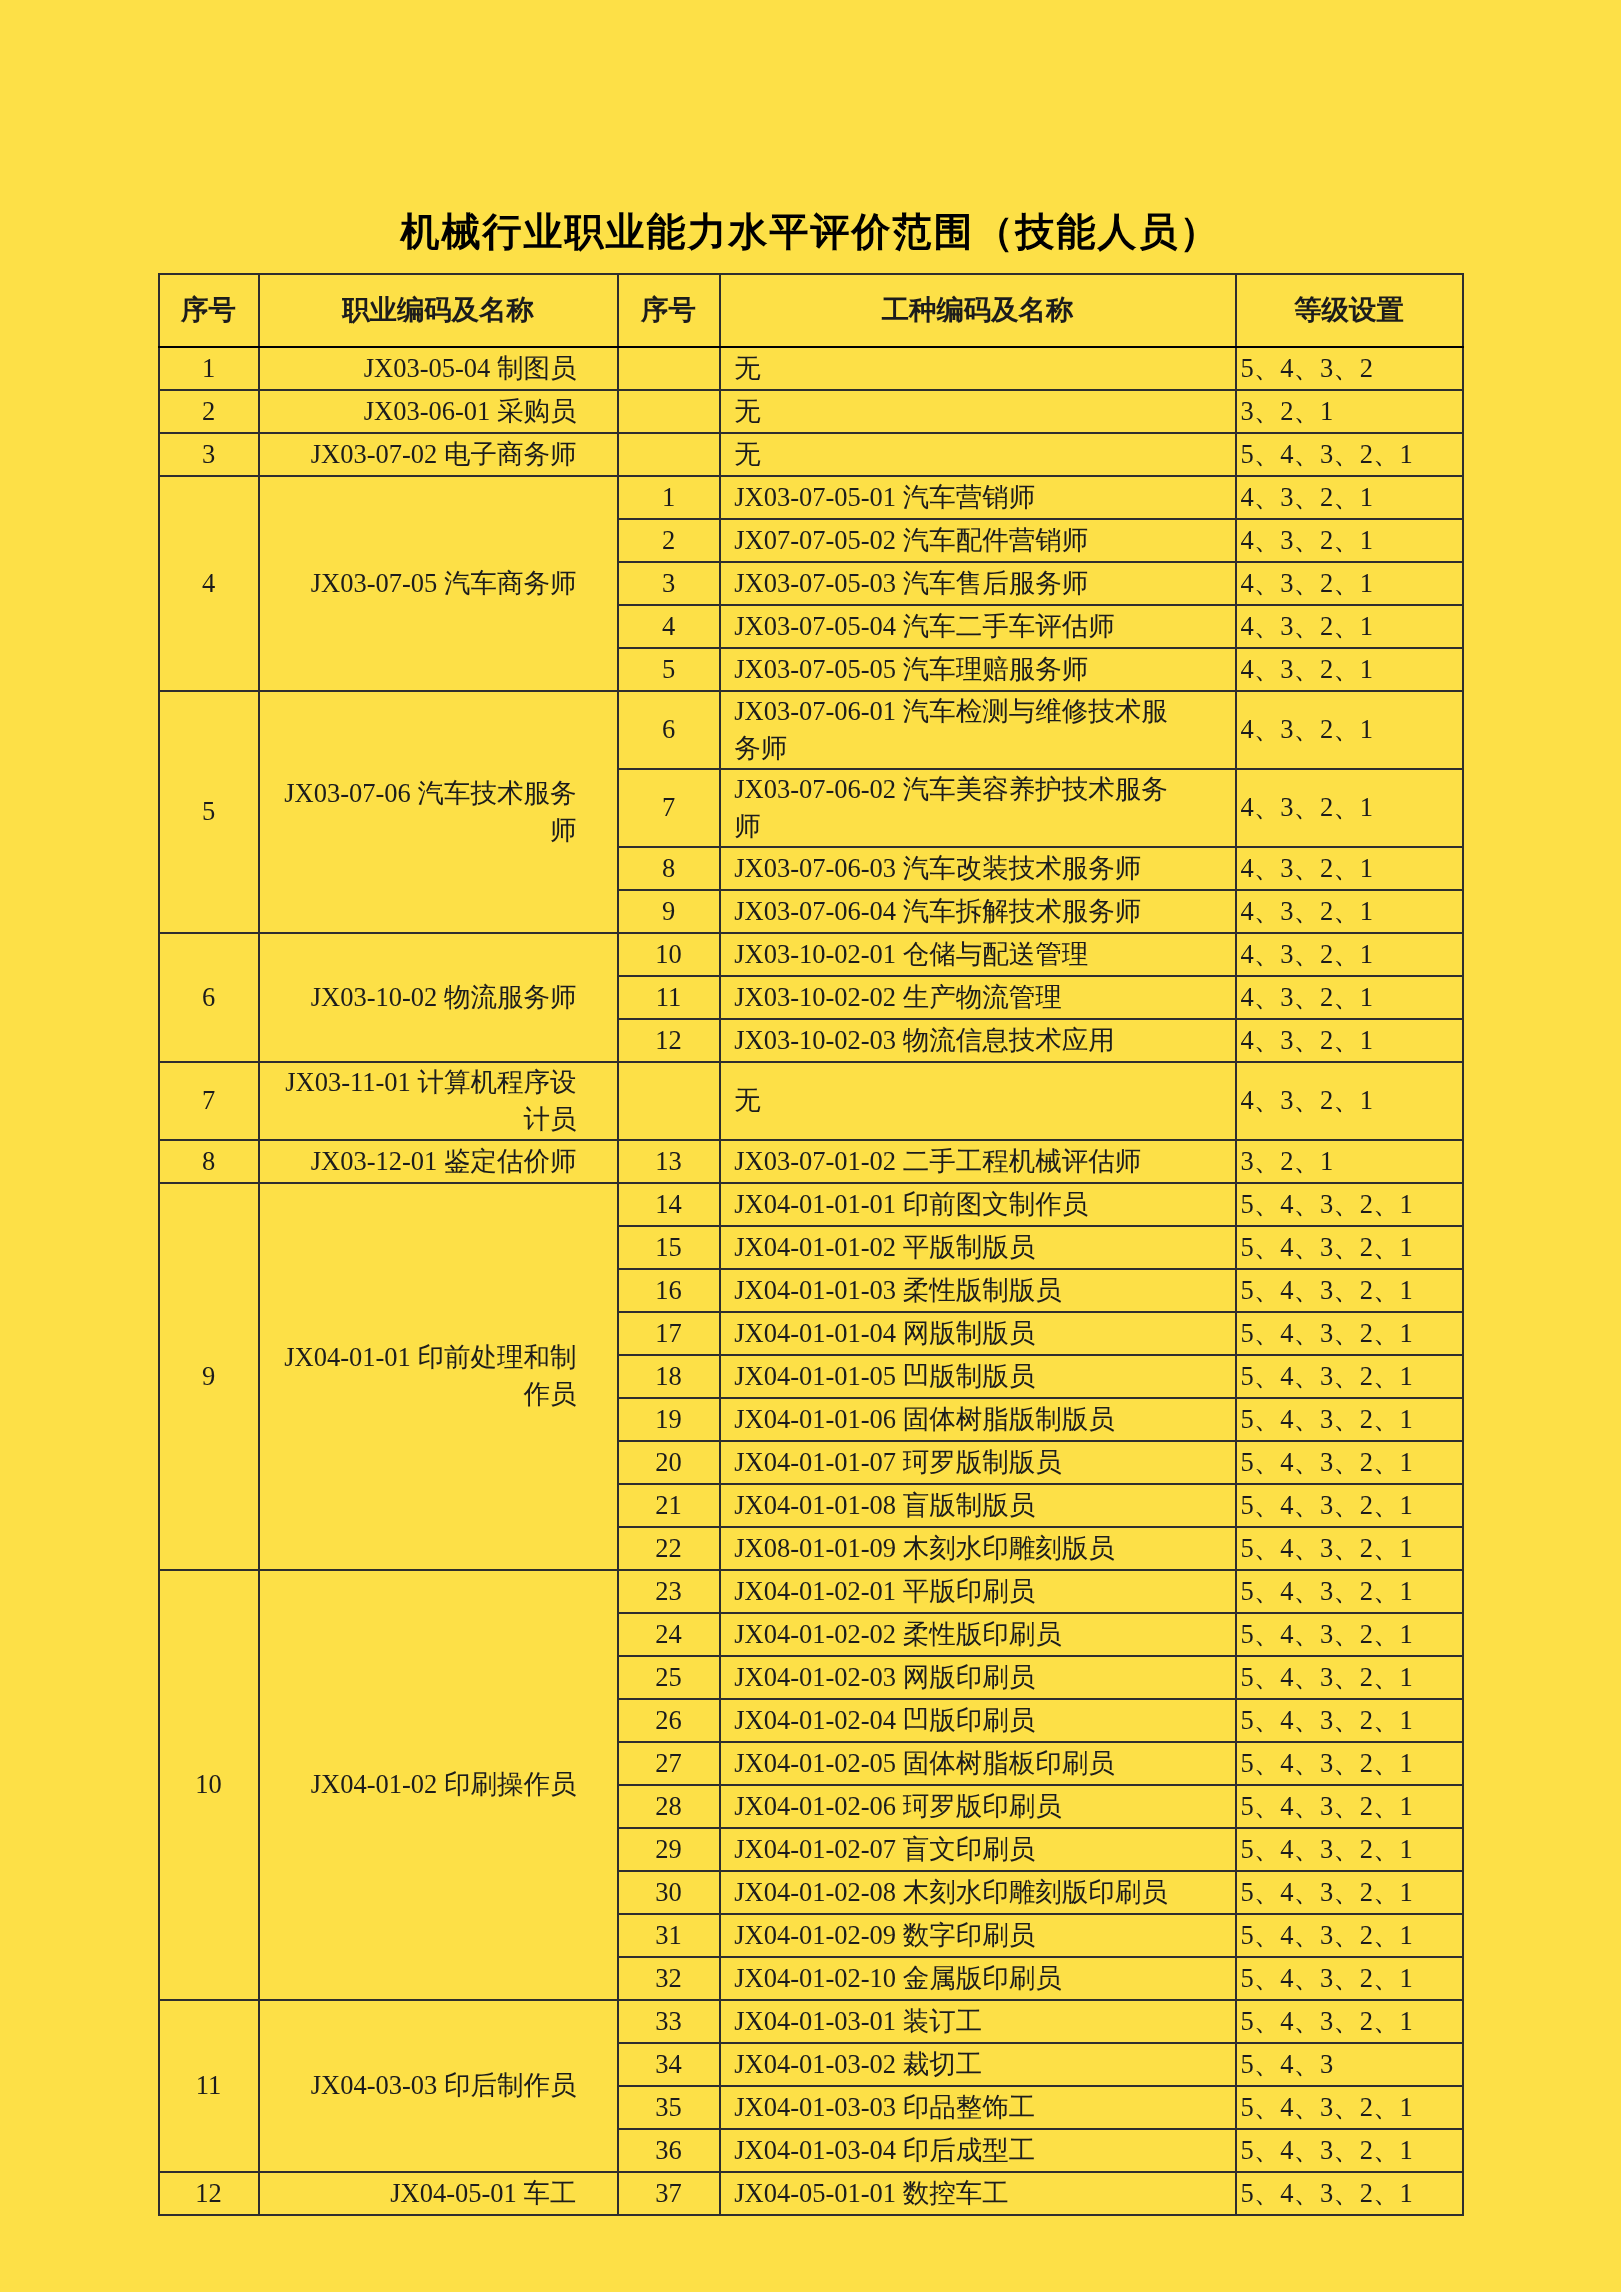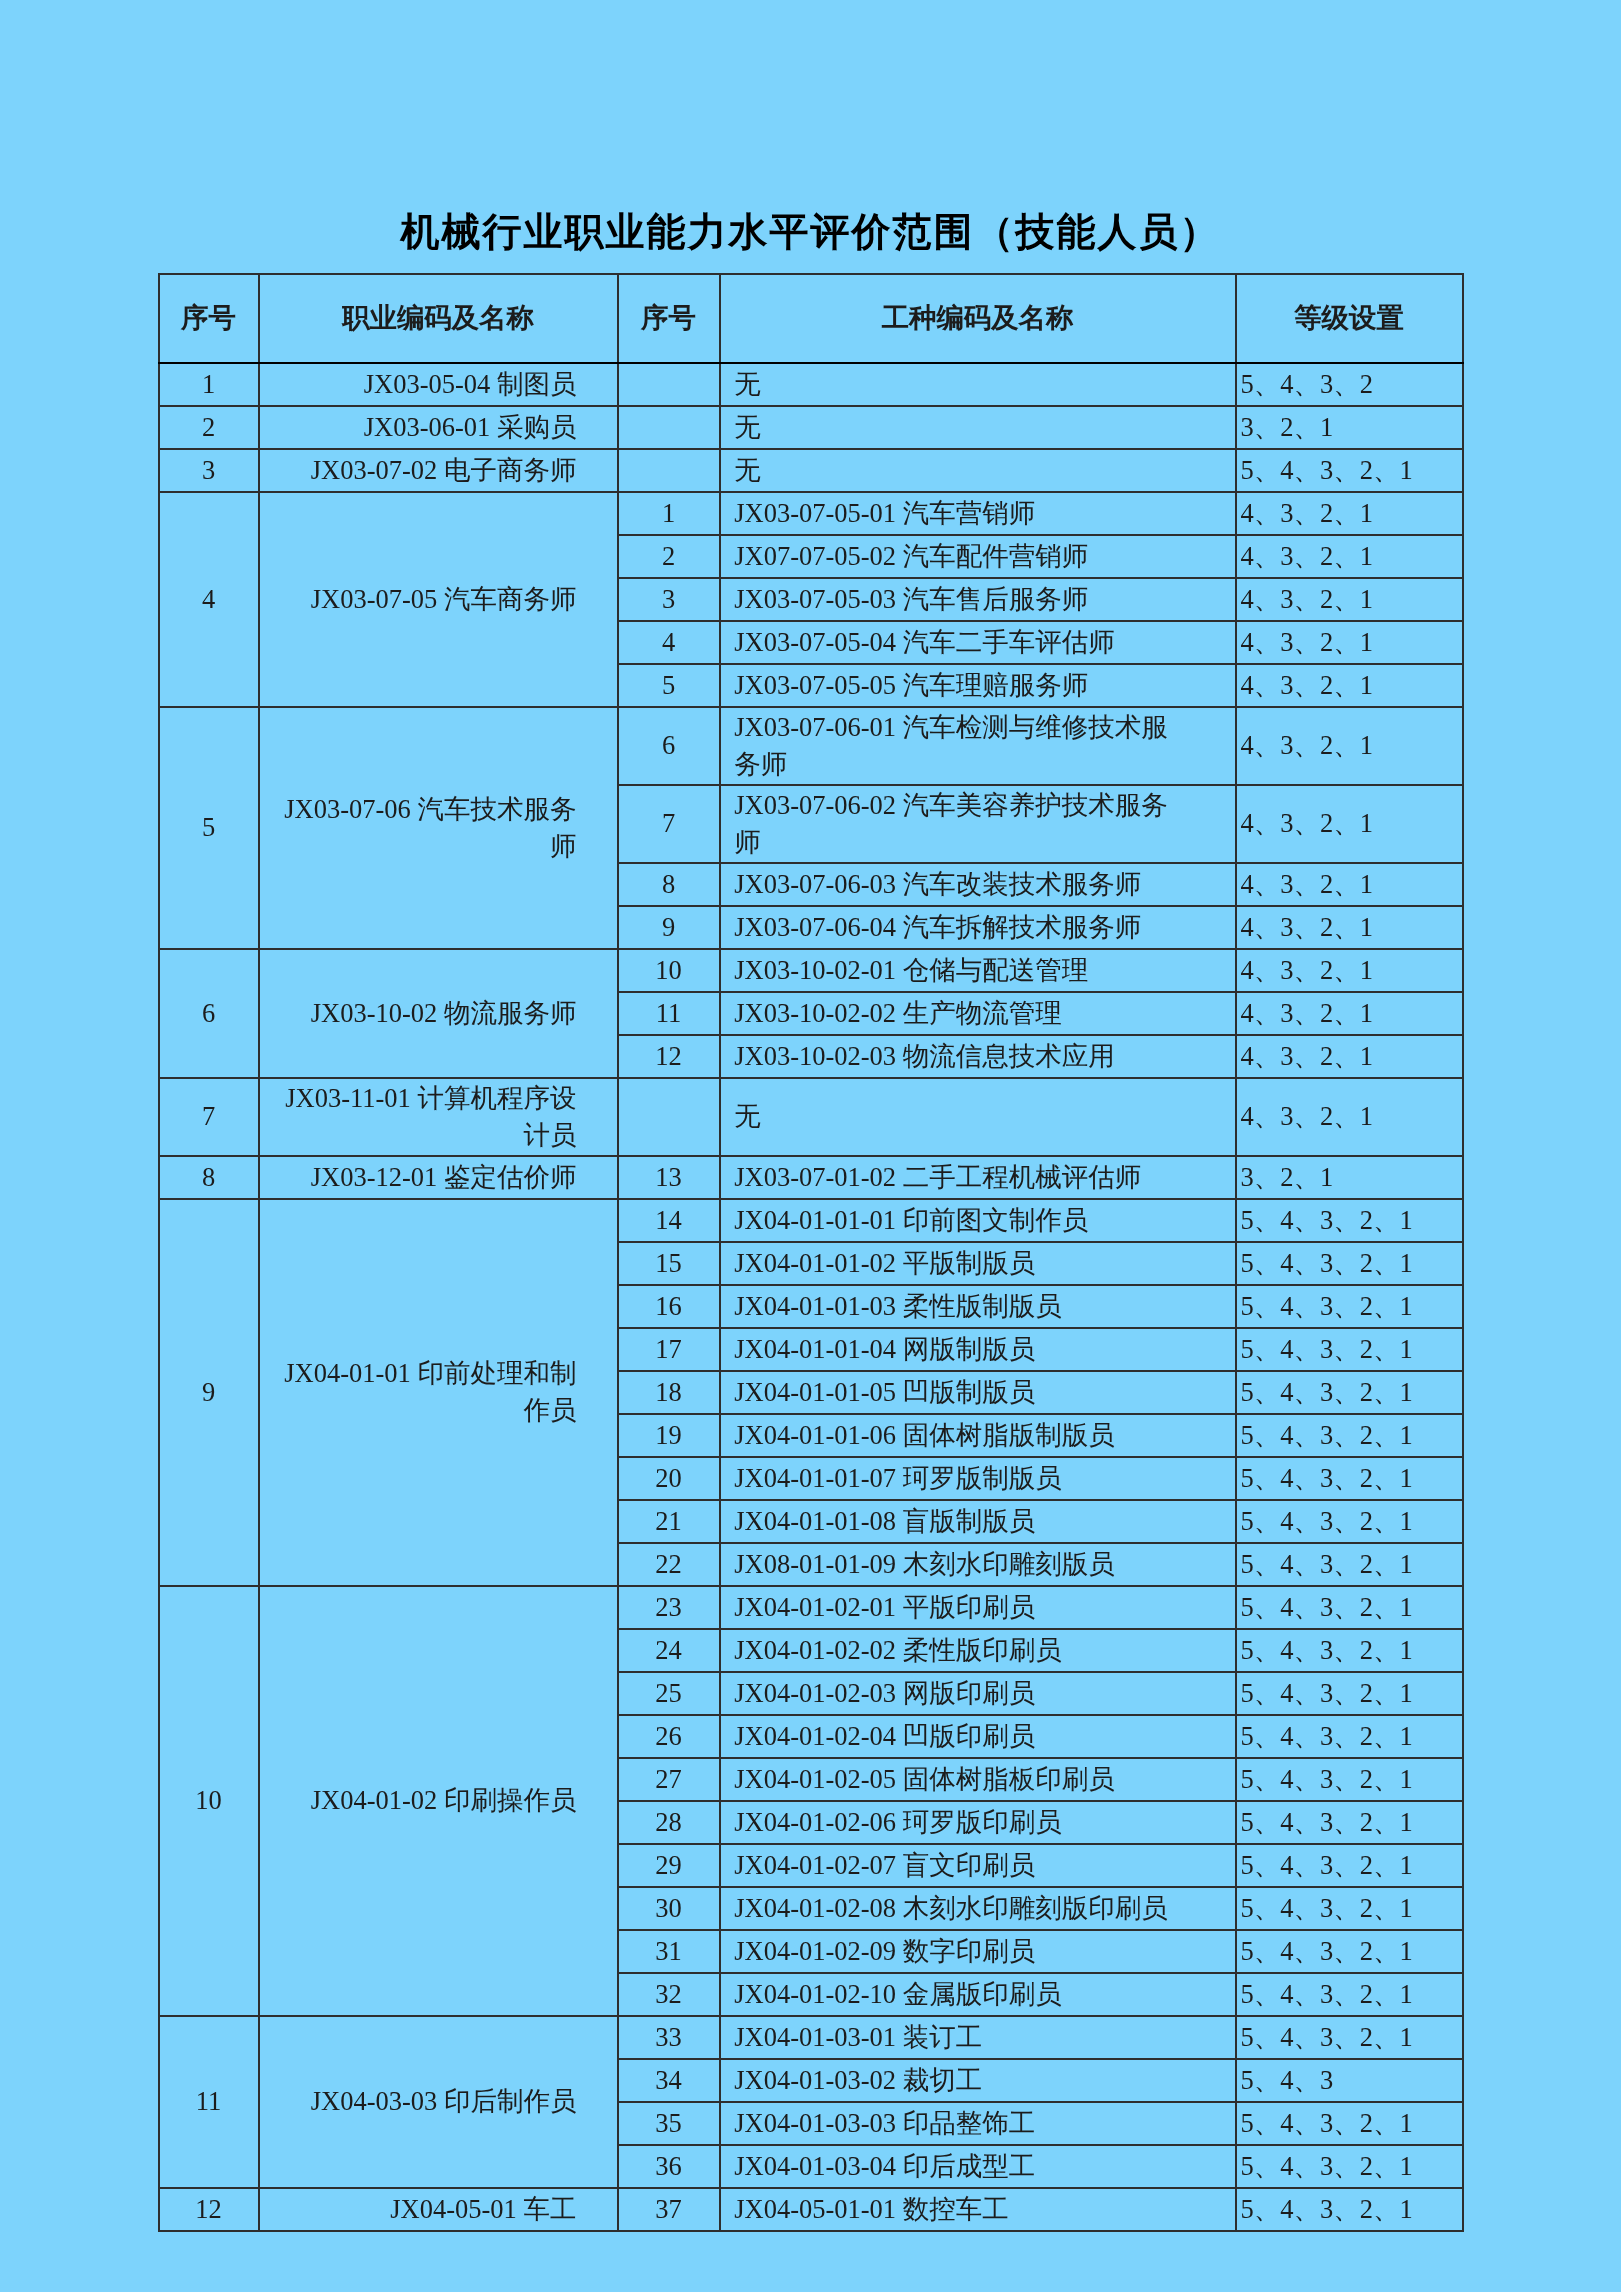--- a/index.html
+++ b/index.html
@@ -4,21 +4,21 @@
 <style>
   html, body {
     margin: 0;
     padding: 0;
     background: #ffffff;
     color: #1c1c1c;
   }
   .page {
     width: 1621px;
     height: 2293px;
-    background: #7dd3fc;
+    background: #fde047;
     box-sizing: border-box;
     padding-top: 208px;
     font-family: "Liberation Serif", "DejaVu Serif", serif;
   }
   .doc-title {
     text-align: center;
     font-family: "Liberation Sans", "DejaVu Sans", sans-serif;
     font-weight: bold;
     font-size: 39px;
     line-height: 47px;
@@ -39,21 +39,21 @@
   col.c5 { width: 227px; }
   th {
     font-family: "Liberation Sans", "DejaVu Sans", sans-serif;
     font-weight: bold;
     font-size: 27.4px;
     height: 63px;
     text-align: center;
     vertical-align: middle;
     border: 2px solid #2e2e2e;
     border-bottom: 2.9px solid #000000;
-    padding: 12px;
+    padding: 4px;
   }
   td {
     border: 2px solid #2e2e2e;
     font-size: 26.5px;
     line-height: 37px;
     height: 39px;
     vertical-align: middle;
     padding: 0;
     overflow: hidden;
   }

